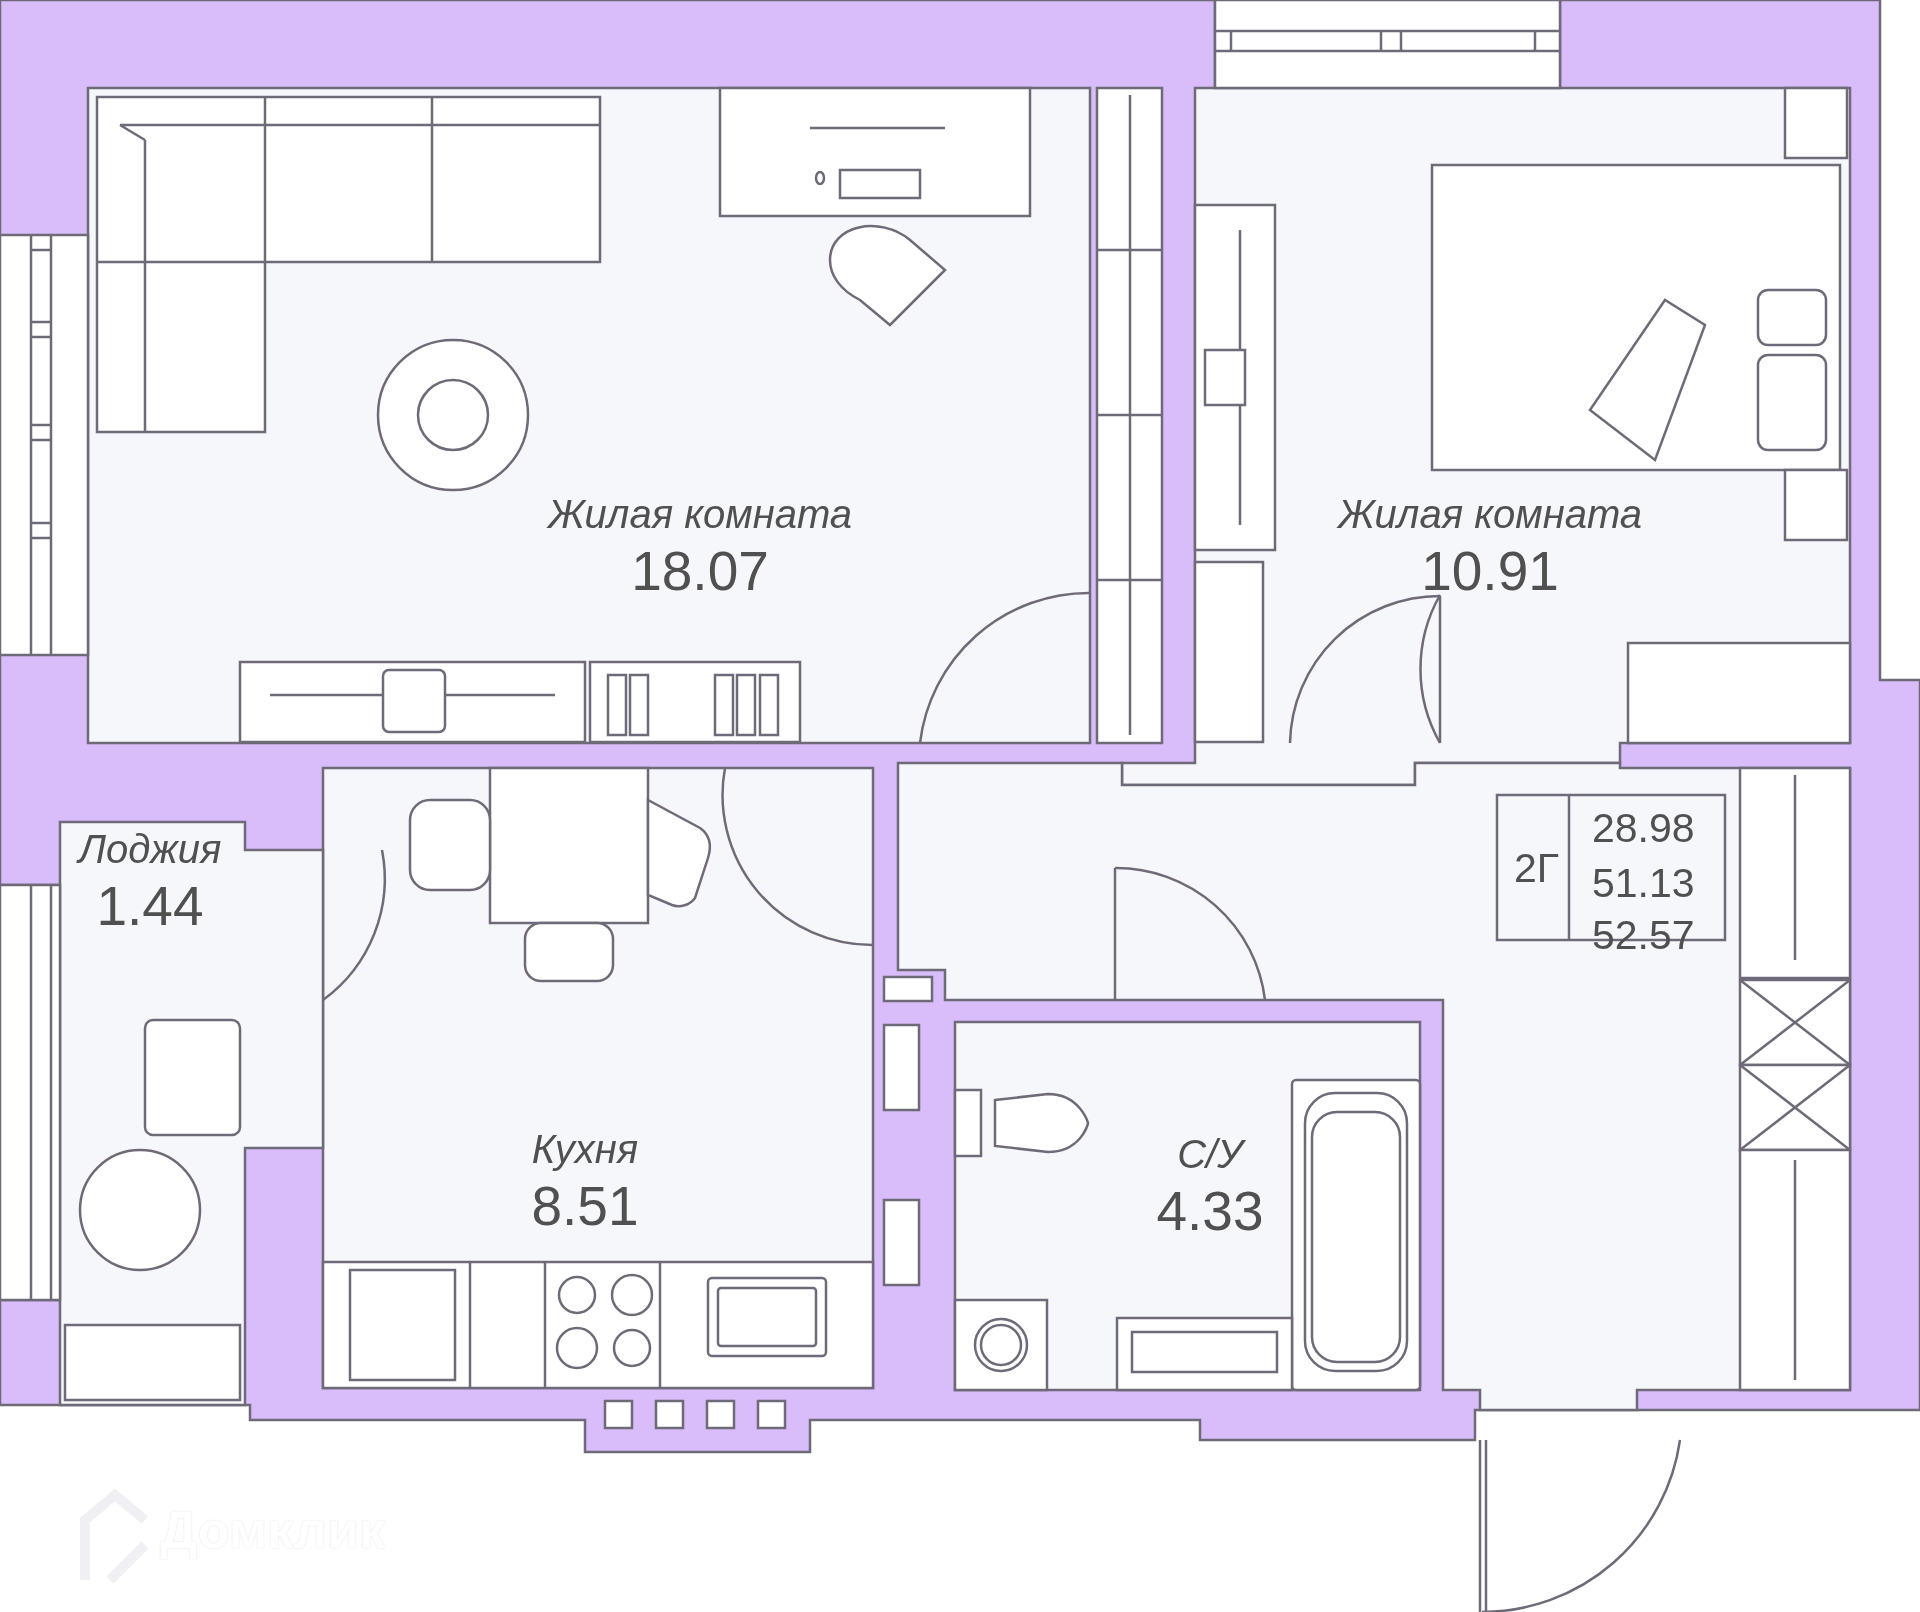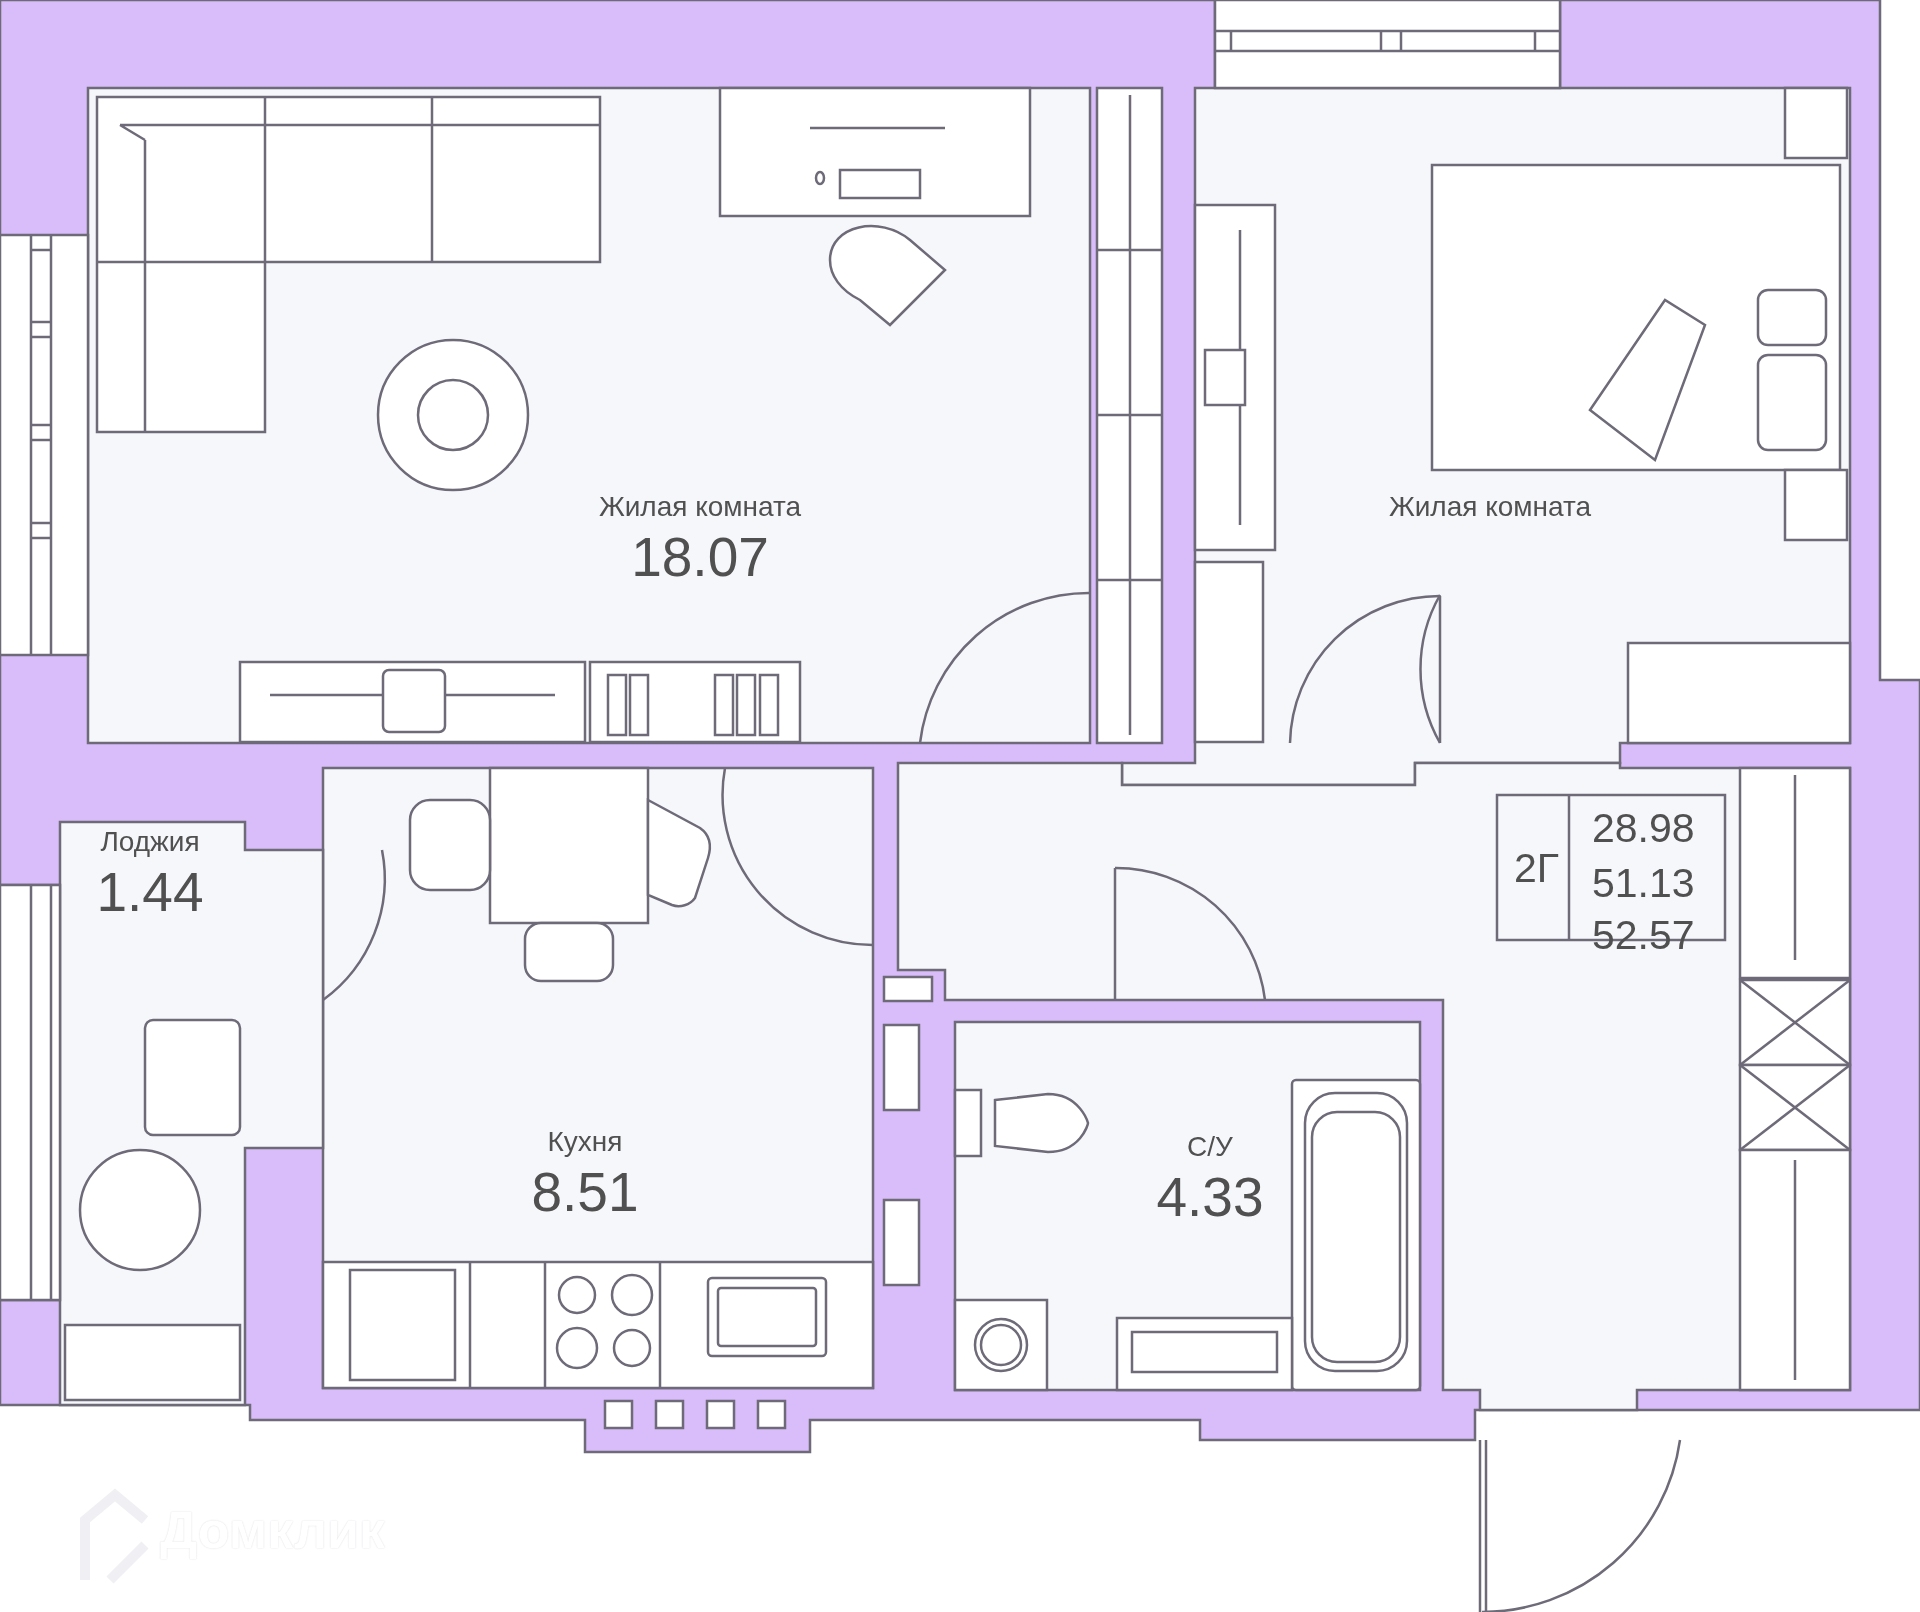--- a/index.html
+++ b/index.html
@@ -1,19 +1,19 @@
 <!DOCTYPE html>
 <html><head>
 <meta charset="utf-8">
 <style>
   html,body{margin:0;padding:0;background:#ffffff;}
   body{width:1920px;height:1612px;position:relative;overflow:hidden;font-family:"Liberation Sans","DejaVu Sans",sans-serif;}
   svg{position:absolute;left:0;top:0;}
   .lbl{position:absolute;color:#505050;font-family:"Liberation Sans","DejaVu Sans",sans-serif;text-align:center;line-height:1.2;}
-  .room-name{font-size:28px;}
+  .room-name{font-size:40px;font-style:italic;}
   .room-area{font-size:55px;text-align:center;}
   .summary{position:absolute;color:#505050;font-size:41px;}
   .watermark{position:absolute;left:80px;top:1500px;display:flex;align-items:center;gap:12px;opacity:0.9;}
   .watermark span{font-size:52px;font-weight:bold;color:#ffffff;text-shadow:0 0 2px #e6e6ea,0 0 1px #dcdce2;}
 </style>
 </head>
 <body>
 
 <svg width="1920" height="1612" viewBox="0 0 1920 1612" xmlns="http://www.w3.org/2000/svg">
   <g stroke="#6e6a78" stroke-width="2.5" fill="none">
@@ -179,20 +179,21 @@
     <path d="M85,1580 L85,1520 L115,1495 L145,1520 M110,1580 L145,1545"></path>
   </g>
 </svg>
 
 <div class="lbl" style="left:520px;top:490px;width:360px;">
   <div class="room-name">Жилая комната</div>
   <div class="room-area">18.07</div>
 </div>
 <div class="lbl" style="left:1310px;top:490px;width:360px;">
   <div class="room-name">Жилая комната</div>
+  <div class="room-area">10.91</div>
 </div>
 <div class="lbl" style="left:55px;top:825px;width:190px;">
   <div class="room-name">Лоджия</div>
   <div class="room-area">1.44</div>
 </div>
 <div class="lbl" style="left:460px;top:1125px;width:250px;">
   <div class="room-name">Кухня</div>
   <div class="room-area">8.51</div>
 </div>
 <div class="lbl" style="left:1110px;top:1130px;width:200px;">

